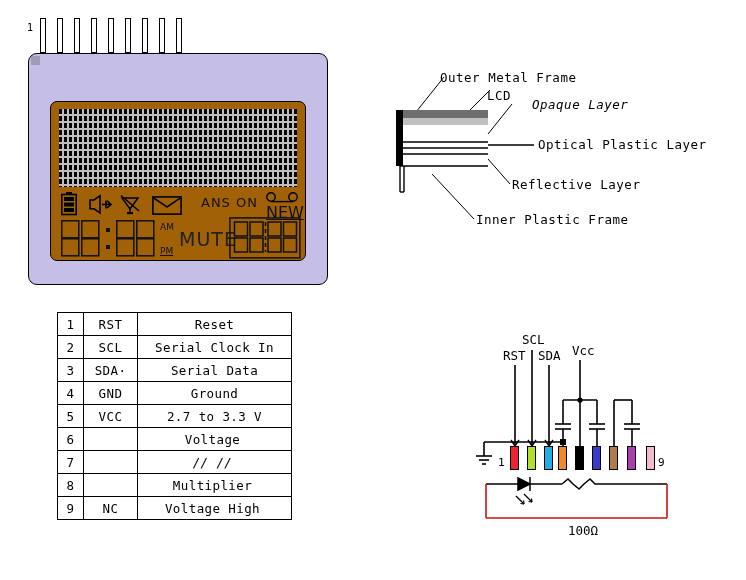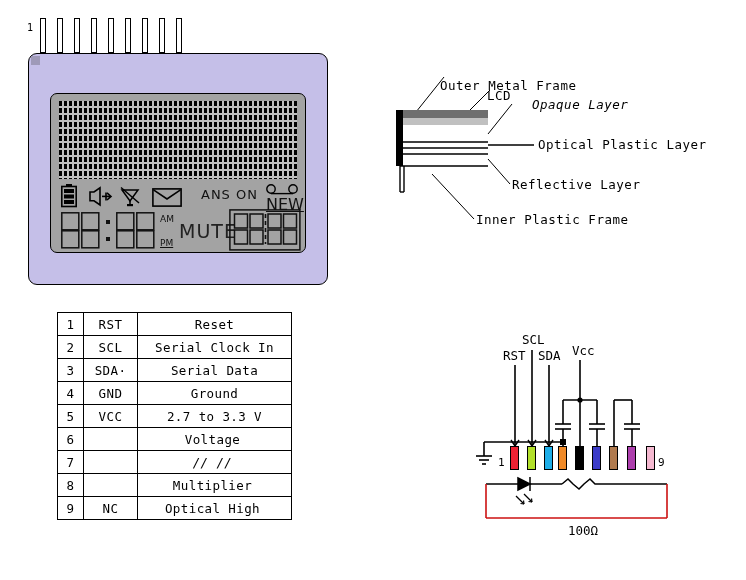--- a/index.html
+++ b/index.html
@@ -18,22 +18,22 @@
   .module-body{
     position:absolute;left:0;top:0;width:300px;height:232px;
     background:#c5bfe8;border:1.5px solid #000;border-radius:9px;
     box-sizing:border-box;
   }
   .module-notch{
     position:absolute;left:3px;top:3px;width:9px;height:9px;
     background:#9f9ab8;
   }
   .lcd-panel{
-    position:absolute;left:22px;top:40px;width:256px;height:160px;
-    background:#a3a3a3;border:1.5px solid #000;border-radius:7px;
+    position:absolute;left:22px;top:48px;width:256px;height:160px;
+    background:#a16207;border:1.5px solid #000;border-radius:7px;
     box-sizing:border-box;
   }
   .dot-matrix{
     position:absolute;left:8px;top:7px;width:238px;height:78px;
     background-color:#bfbfbf;
     background-image:
       linear-gradient(to right,#000 0px,#000 3px,transparent 3px,transparent 5px),
       linear-gradient(to bottom,#000 0px,#000 5px,transparent 5px,transparent 7px);
     background-size:5px 7px;
     background-blend-mode:multiply;
@@ -228,21 +228,21 @@
 
       <line x1="11" y1="80" x2="96" y2="80" stroke="#000" stroke-width="1.4"></line>
       <line x1="11" y1="86" x2="96" y2="86" stroke="#000" stroke-width="1.4"></line>
       <line x1="11" y1="92" x2="96" y2="92" stroke="#000" stroke-width="1.4"></line>
 
       <line x1="8" y1="104" x2="96" y2="104" stroke="#000" stroke-width="1.4"></line>
       <line x1="8" y1="104" x2="8" y2="130" stroke="#000" stroke-width="1.4"></line>
       <line x1="12" y1="104" x2="12" y2="130" stroke="#000" stroke-width="1.4"></line>
       <line x1="8" y1="130" x2="12" y2="130" stroke="#000" stroke-width="1.4"></line>
     </svg>
-    <span class="cs-lbl" style="left:48px;top:8px;margin-top:8px;">Outer Metal Frame</span>
+    <span class="cs-lbl" style="left:48px;top:8px;">Outer Metal Frame</span>
     <span class="cs-lbl" style="left:95px;top:26px;">LCD</span>
     <span class="cs-lbl" style="left:140px;top:35px;font-style:italic;">Opaque Layer</span>
     <span class="cs-lbl" style="left:146px;top:75px;">Optical Plastic Layer</span>
     <span class="cs-lbl" style="left:84px;top:150px;">Inner Plastic Frame</span>
     <span class="cs-lbl" style="left:120px;top:115px;">Reflective Layer</span>
   </div>
 
   <div class="abs" id="pin-table">
     <table class="pt">
       <tbody>
@@ -282,21 +282,21 @@
           <td class="c-desc ctr" style="font-style:italic;">//        //</td>
         </tr>
         <tr>
           <td class="c-num">8</td>
           <td class="c-sig"></td>
           <td class="c-desc ctr">Multiplier</td>
         </tr>
         <tr>
           <td class="c-num">9</td>
           <td class="c-sig">NC</td>
-          <td class="c-desc ctr">Optical High</td>
+          <td class="c-desc ctr">Voltage High</td>
         </tr>
       </tbody>
     </table>
   </div>
 
   <div class="abs" id="circuit">
     <span class="ckt-lbl" style="left:50px;top:0px;">SCL</span>
     <span class="ckt-lbl" style="left:31px;top:16px;">RST</span>
     <span class="ckt-lbl" style="left:66px;top:16px;">SDA</span>
     <span class="ckt-lbl" style="left:100px;top:11px;">Vcc</span>

